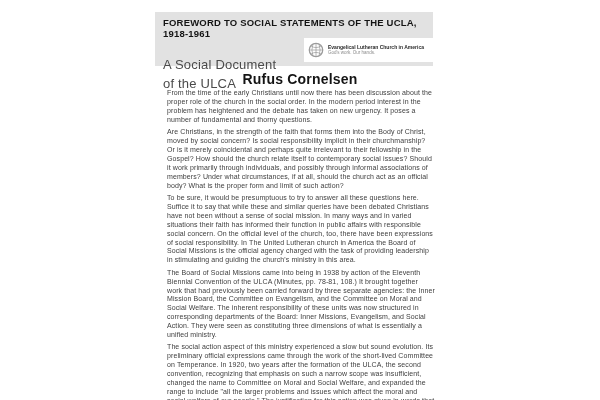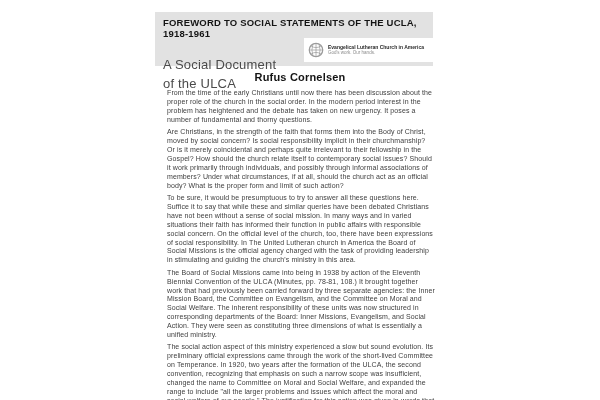--- a/index.html
+++ b/index.html
@@ -62,21 +62,21 @@
     font-size: 4.5px;
     line-height: 6px;
     color: #8b8b8b;
     white-space: nowrap;
   }
   .author {
     position: absolute;
     left: 167px; top: 71px;
     width: 266px;
     text-align: center;
-    font-size: 11px;
+    font-size: 14px;
     font-weight: bold;
     color: #141414;
     letter-spacing: 0.2px;
   }
   .doc-body {
     position: absolute;
     left: 167px; top: 89px;
     width: 268px;
     font-size: 7px;
     line-height: 8.9px;

